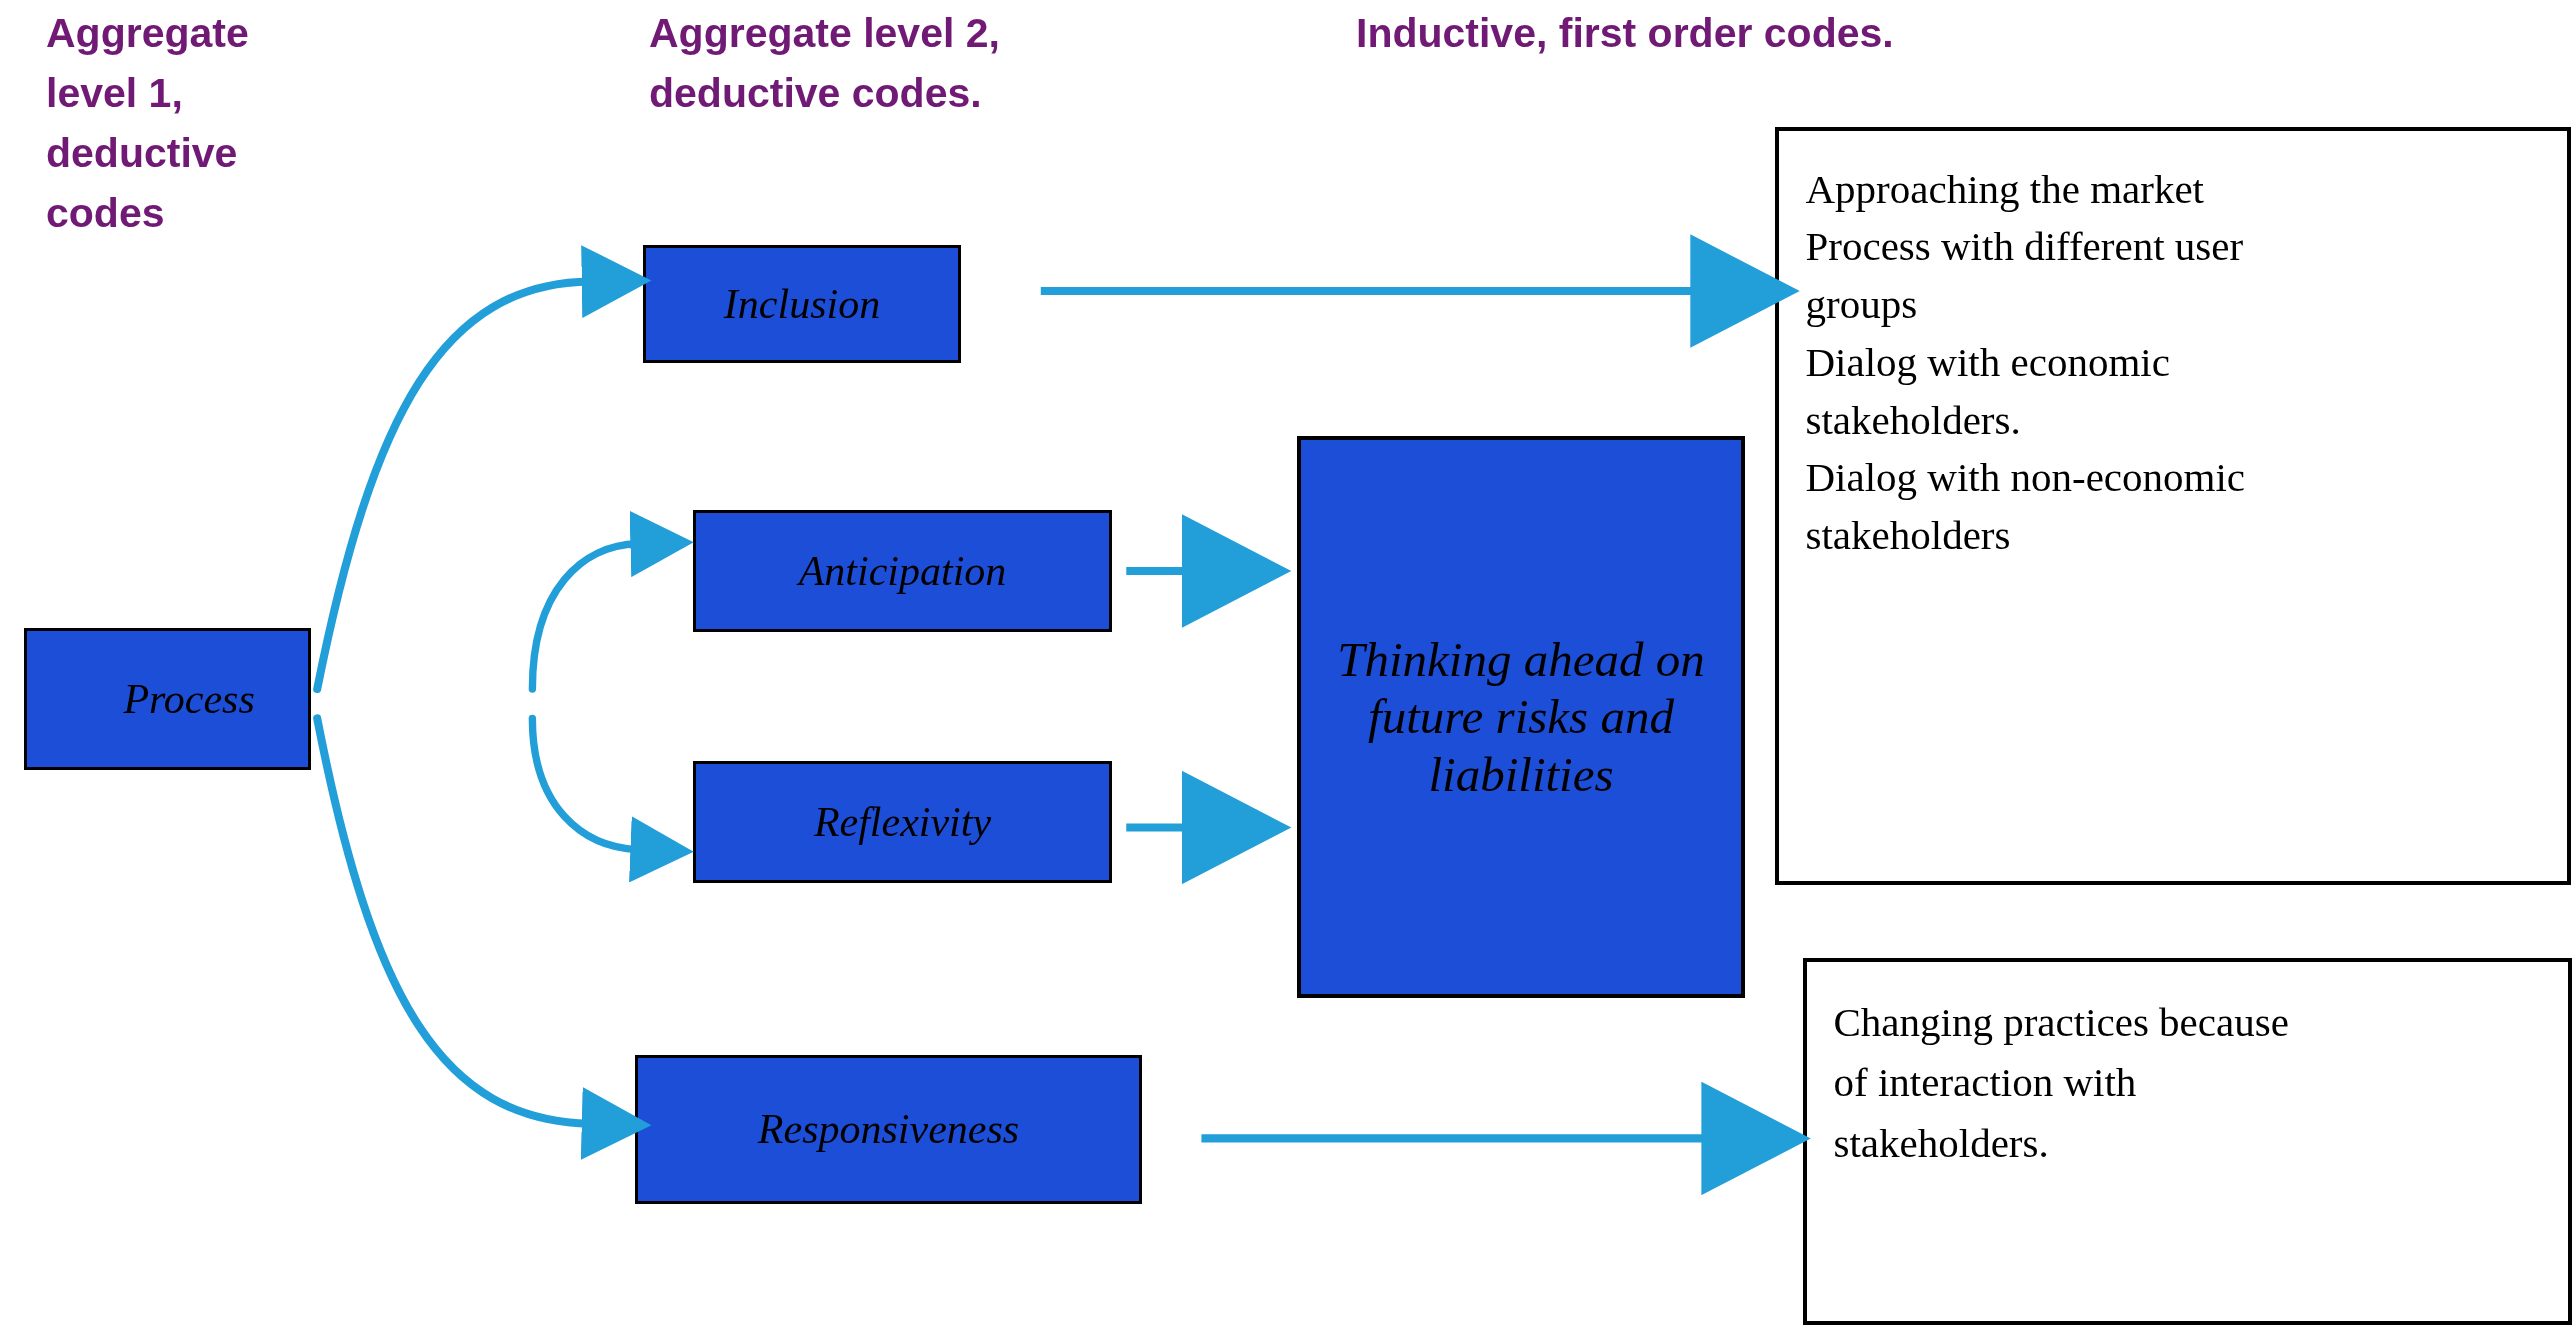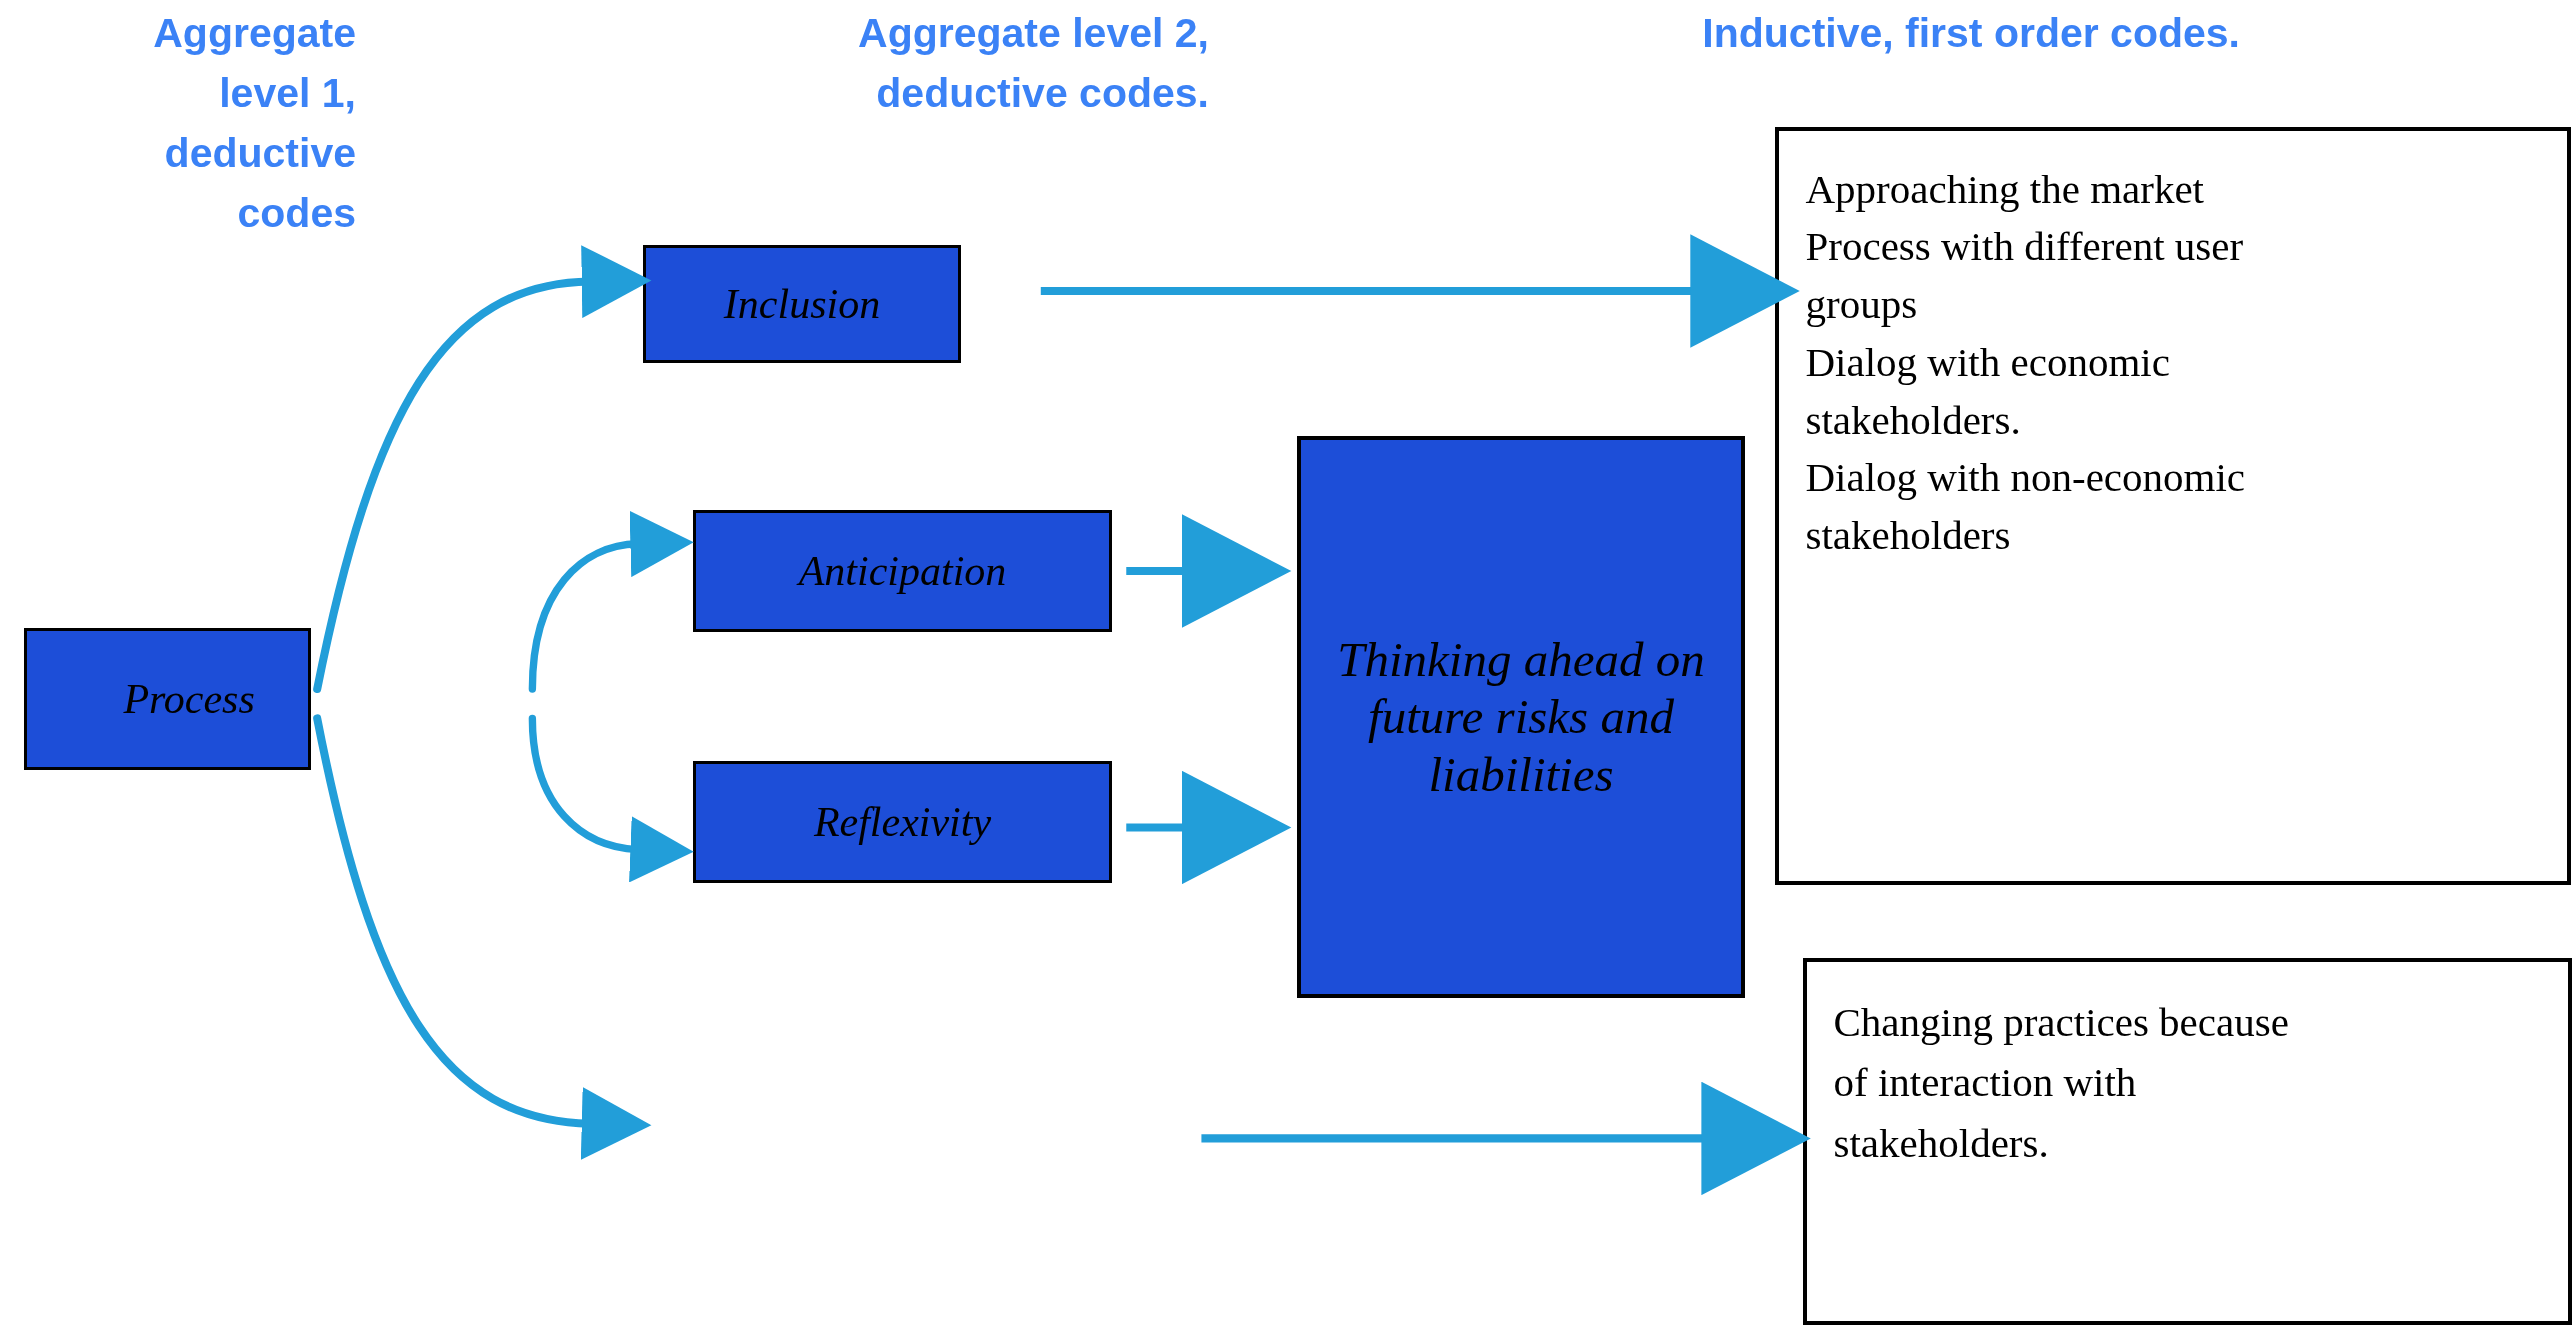--- a/index.html
+++ b/index.html
@@ -15,25 +15,24 @@
     background: #ffffff;
     overflow: hidden;
     font-family: "Liberation Serif", "DejaVu Serif", serif;
   }
 
   
   .col-header {
     position: absolute;
     font-family: "Liberation Sans", "DejaVu Sans", sans-serif;
     font-weight: bold;
-    color: #3b82f6;
+    color: #701a75;
     font-size: 41px;
     line-height: 1.46;
     white-space: pre-line;
-    text-align: right;
   }
   #header-level1 { left: 46px;  top: 4.4px;  width: 310px; }
   #header-level2 { left: 649px; top: 4.4px;  width: 560px; }
   #header-inductive { left: 1356px; top: 4.4px; width: 884px; }
 
   
   .box {
     position: absolute;
     box-sizing: border-box;
     background: #1d4ed8;
@@ -124,20 +123,23 @@
   </div>
 
   <div class="box" id="box-anticipation">
     <span class="box-label">Anticipation</span>
   </div>
 
   <div class="box" id="box-reflexivity">
     <span class="box-label">Reflexivity</span>
   </div>
 
+  <div class="box" id="box-responsiveness">
+    <span class="box-label">Responsiveness</span>
+  </div>
 
   <div class="box" id="box-thinking">
     <span class="box-label">Thinking ahead on future risks and liabilities</span>
   </div>
 
   <div class="code-box" id="box-codes-top">
     <div class="code-line">Approaching the market</div>
     <div class="code-line">Process with different user</div>
     <div class="code-line">groups</div>
     <div class="code-line">Dialog with economic</div>

